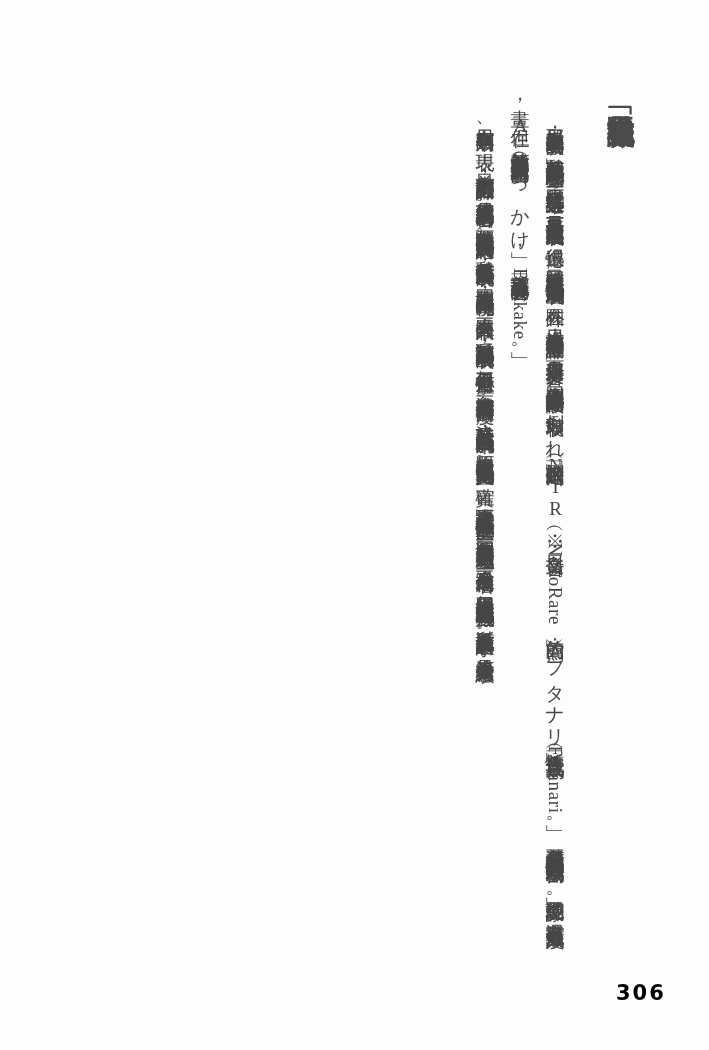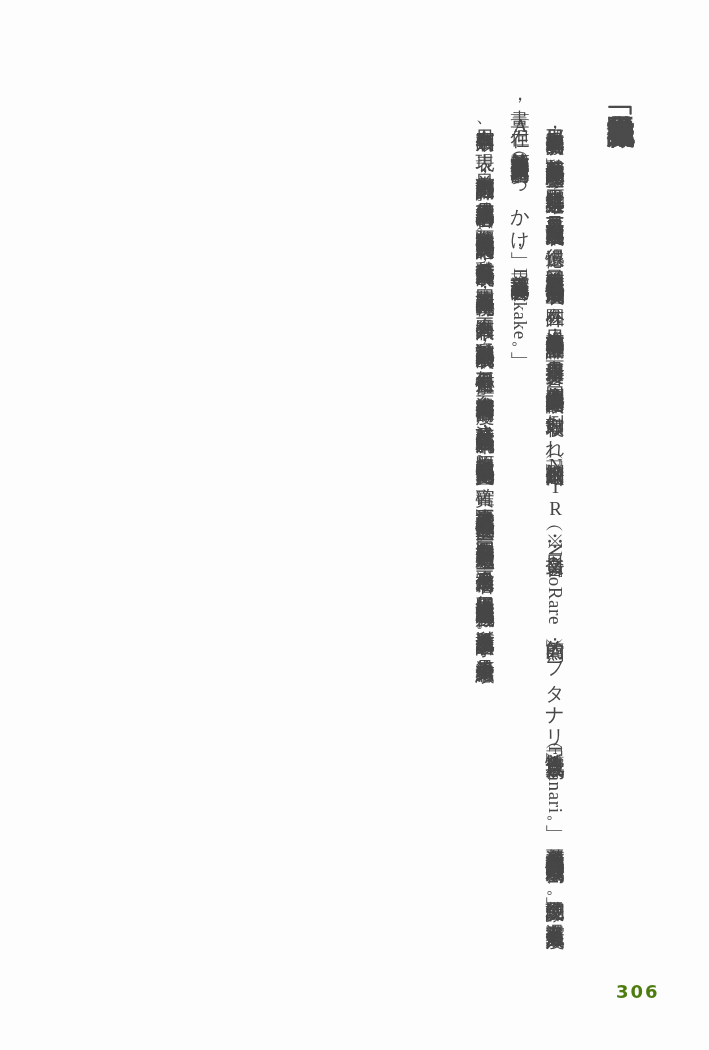--- a/index.html
+++ b/index.html
@@ -43,24 +43,24 @@
   .content p {
     margin: 0;
     text-indent: 20px;
   }
   .upright { text-orientation: upright; }
   .page-number {
     position: absolute;
     left: 616px;
     top: 981px;
     font-family: "DejaVu Sans", "Liberation Sans", sans-serif;
-    font-size: 18px;
+    font-size: 21px;
     font-weight: 600;
     letter-spacing: 2px;
-    color: #4d7c0f;
+    color: #000000;
   }
 </style>
 </head>
 <body>
 
 <div class="page">
   <div class="content">
     <h1 class="chapter-title">世界仍不認識「乳首殘像」</h1>
     <div>
         <p><span>那日本成人漫畫界近年的大發明，「乳首殘像」在美國的認知度又怎麼樣呢？是否也跟觸手一樣紅透半邊天，只要是喜愛漫畫的人就一定知道的大眾表現？很遺憾，目前美國人並沒有把乳首殘像視為日本「代表性的成人漫畫表現」。在外國，日本成人漫畫的知名類別常常不會被翻譯，而是直接沿用日文發音，因為他們覺得那樣聽起來比較酷。例如「寝取られ（被別人睡走）」叫做「</span><span class="upright">NTR</span><span>（※日文發音</span><span>NeToRare</span><span>的簡寫）」；「フタナリ（雙性人）」也直接寫成「</span><span>Futanari</span><span>」。甚至還有把原本就有英文詞彙的女同性戀成人漫畫寫成「</span><span>Yuri</span><span>」的逆翻譯現象。還有雖然不是源自成人漫畫，但在</span><span class="upright">A</span><span>片等領域非常有名的朝女優臉上（或身體）射精的「ぶっかけ」，英語也直譯成日文發音的「</span><span>Bukkake</span><span>」。</span></p>

